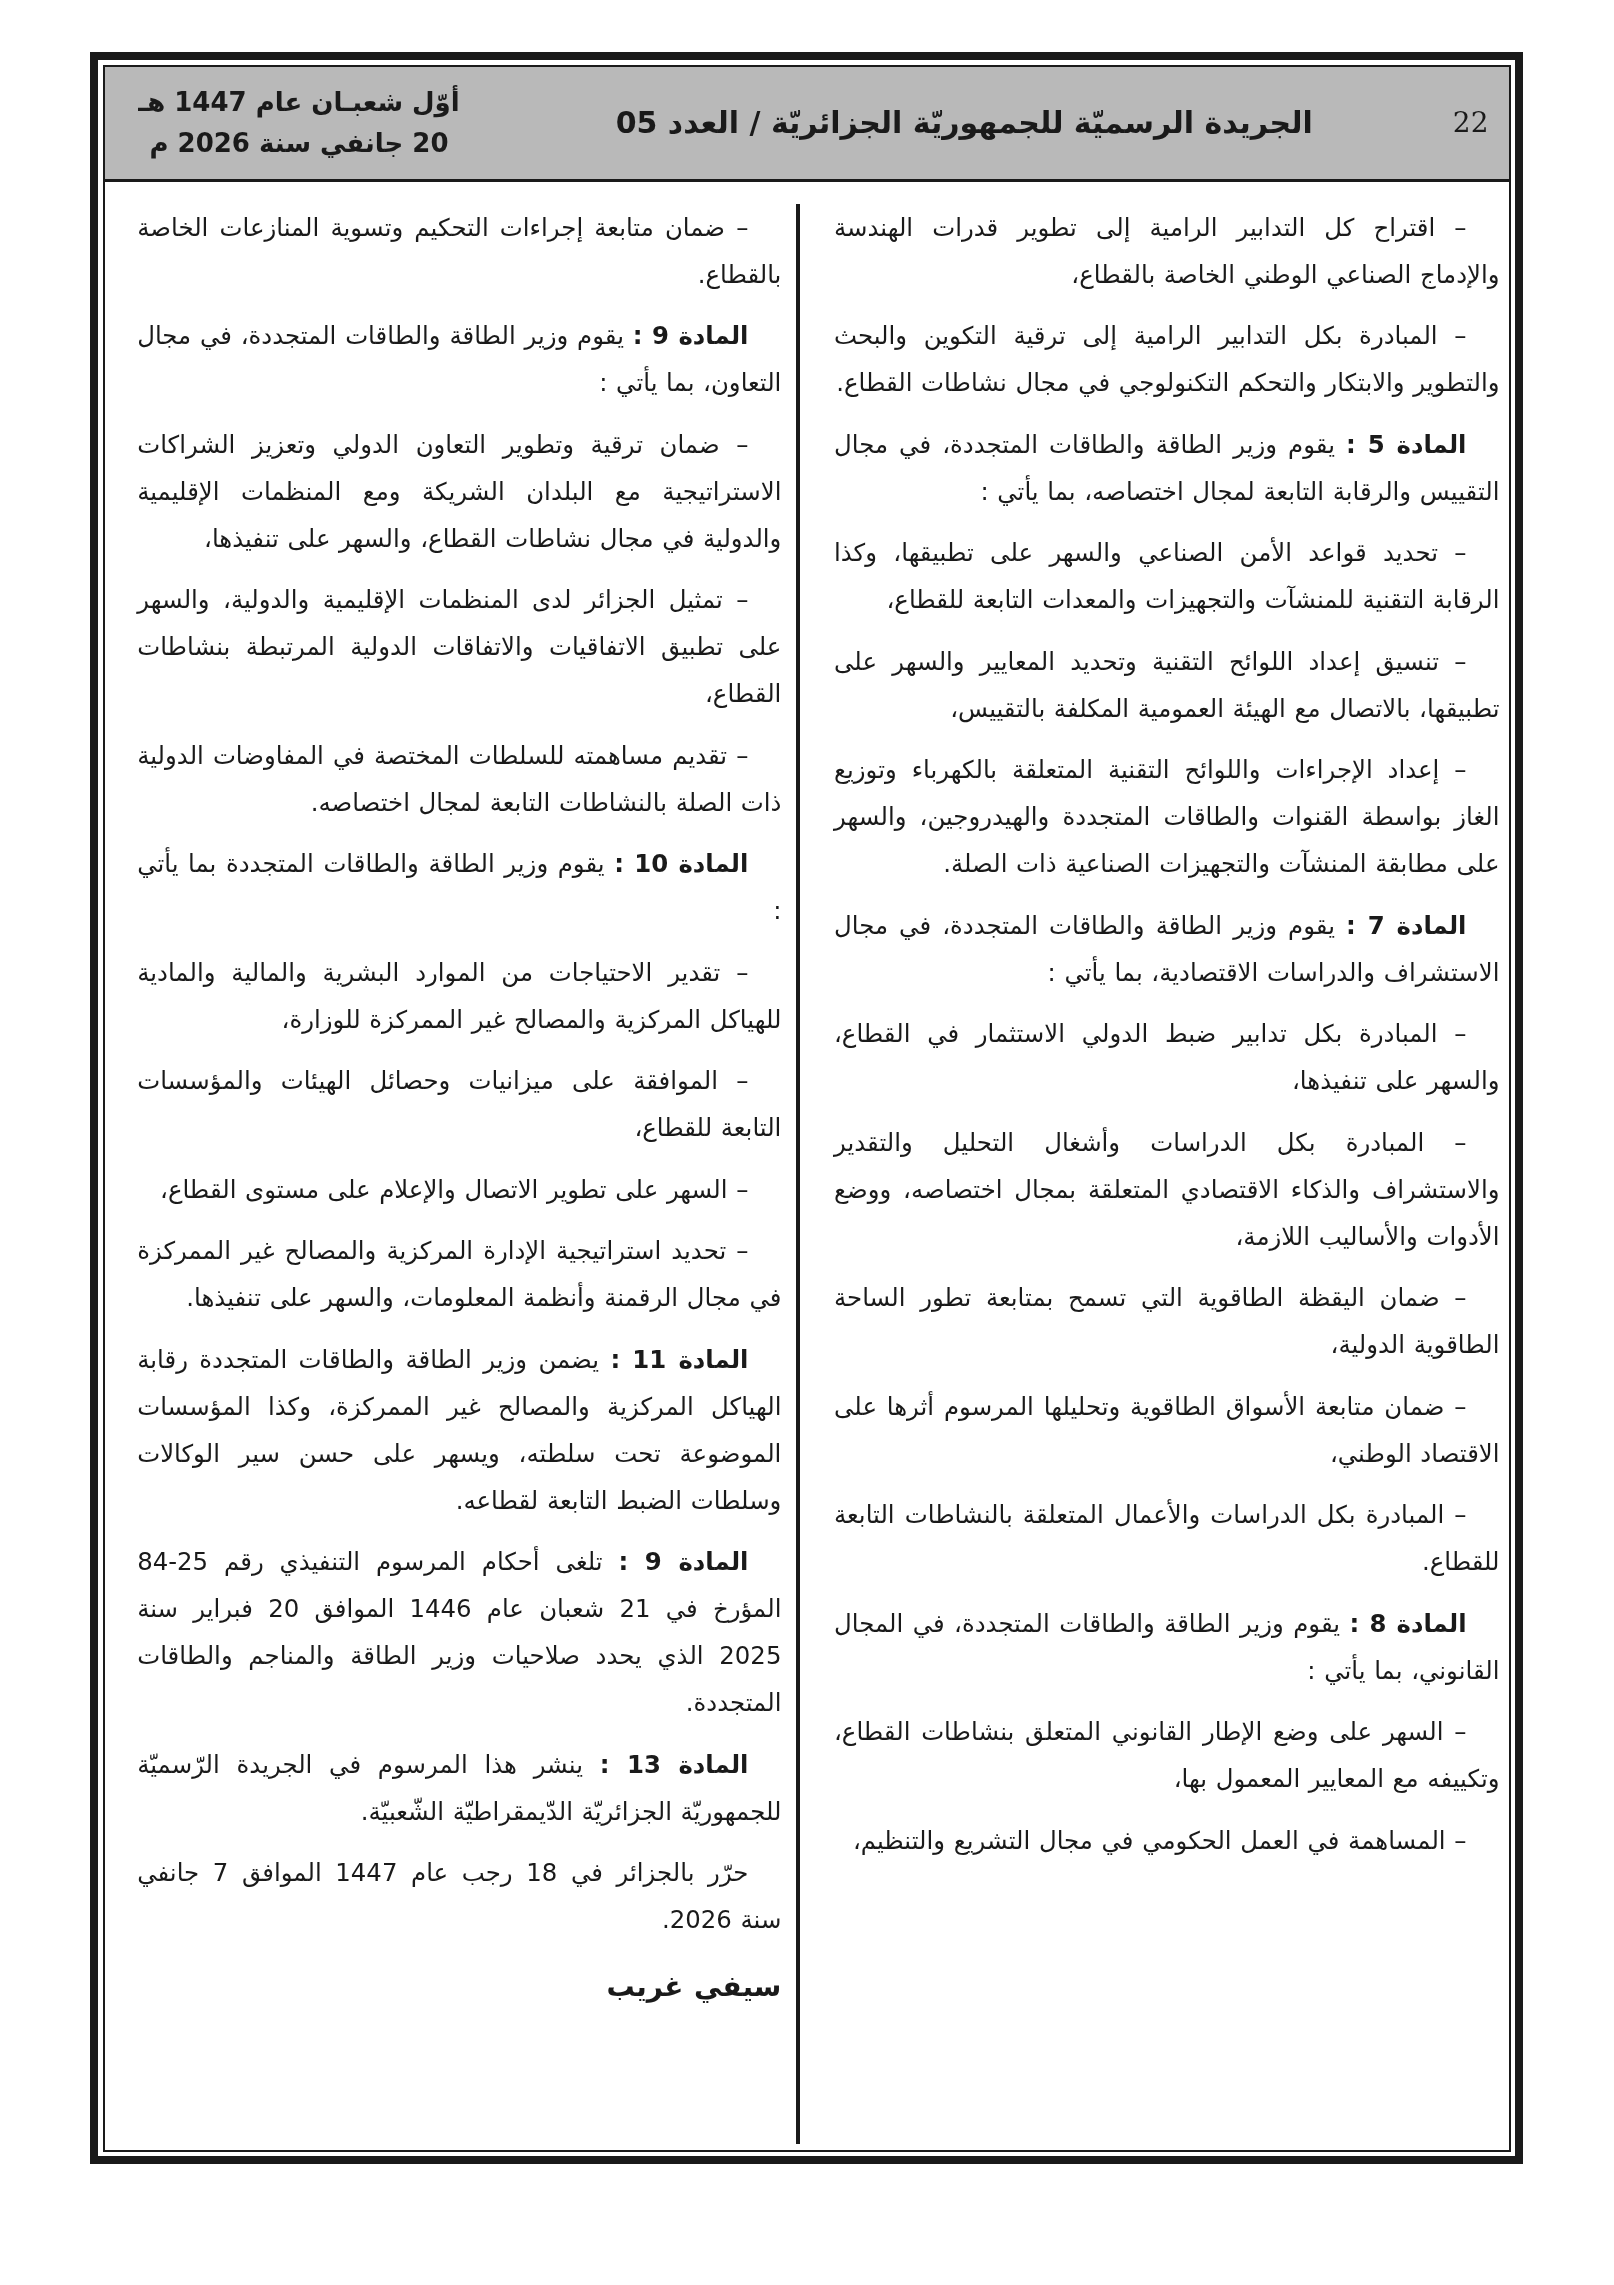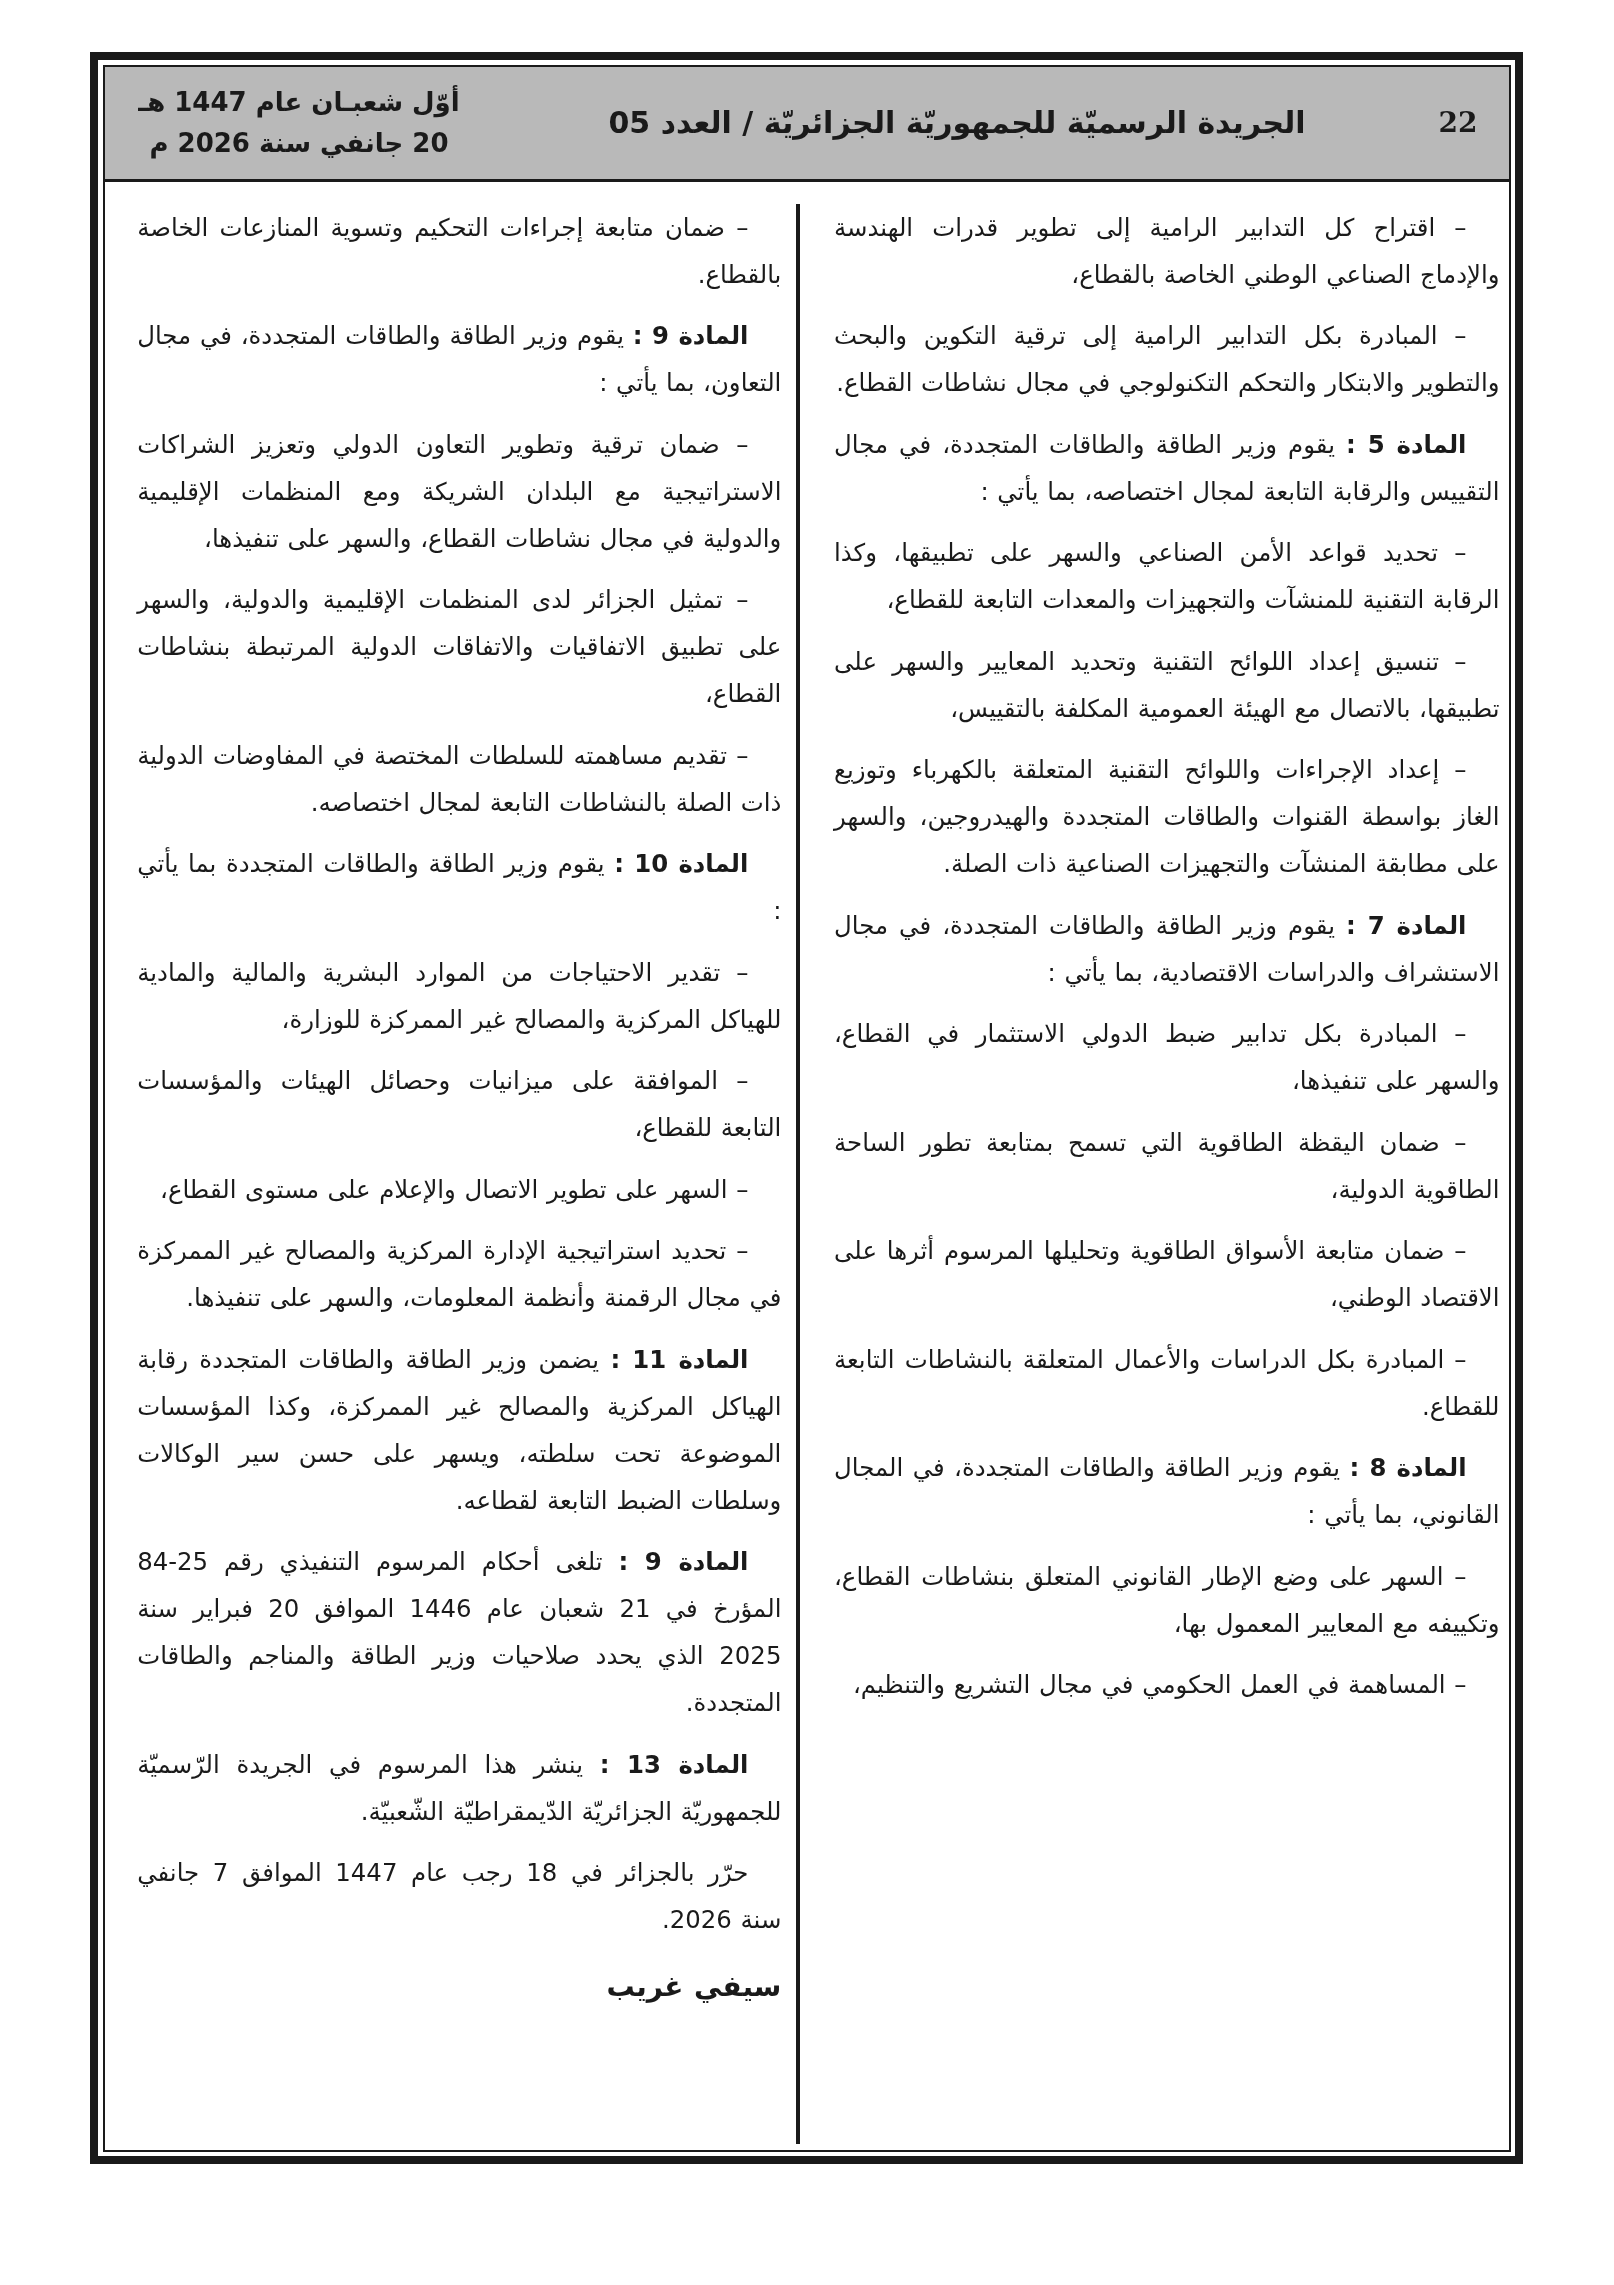--- a/index.html
+++ b/index.html
@@ -34,24 +34,24 @@
   .band {
     height: 112px;
     flex: 0 0 auto;
     background: #b9b9b9;
     border-bottom: 3.6px solid #1a1a1a;
     display: flex;
     align-items: center;
   }
   .band-pagenum {
     flex: 0 0 auto;
-    padding: 0 31px 0 18px;
+    padding: 0 20px 0 18px;
     font-family: "DejaVu Serif", serif;
     font-size: 28px;
-    font-weight: 700;
+    font-weight: 400;
   }
   .band-title {
     flex: 1 1 auto;
     text-align: center;
     font-size: 30px;
     font-weight: 700;
     letter-spacing: 0.5px;
   }
   .band-dates {
     flex: 0 0 389px;
@@ -123,20 +123,21 @@
       <main class="content" dir="rtl">
         <section class="col col-right" id="col-right">
             <p class="para item" dir="rtl">– اقتراح كل التدابير الرامية إلى تطوير قدرات الهندسة والإدماج الصناعي الوطني الخاصة بالقطاع،</p>
             <p class="para item" dir="rtl">– المبادرة بكل التدابير الرامية إلى ترقية التكوين والبحث والتطوير والابتكار والتحكم التكنولوجي في مجال نشاطات القطاع.</p>
             <p class="para article" dir="rtl"><b class="art-label">المادة 5 :</b> يقوم وزير الطاقة والطاقات المتجددة، في مجال التقييس والرقابة التابعة لمجال اختصاصه، بما يأتي :</p>
             <p class="para item" dir="rtl">– تحديد قواعد الأمن الصناعي والسهر على تطبيقها، وكذا الرقابة التقنية للمنشآت والتجهيزات والمعدات التابعة للقطاع،</p>
             <p class="para item" dir="rtl">– تنسيق إعداد اللوائح التقنية وتحديد المعايير والسهر على تطبيقها، بالاتصال مع الهيئة العمومية المكلفة بالتقييس،</p>
             <p class="para item" dir="rtl">– إعداد الإجراءات واللوائح التقنية المتعلقة بالكهرباء وتوزيع الغاز بواسطة القنوات والطاقات المتجددة والهيدروجين، والسهر على مطابقة المنشآت والتجهيزات الصناعية ذات الصلة.</p>
             <p class="para article" dir="rtl"><b class="art-label">المادة 7 :</b> يقوم وزير الطاقة والطاقات المتجددة، في مجال الاستشراف والدراسات الاقتصادية، بما يأتي :</p>
             <p class="para item" dir="rtl">– المبادرة بكل تدابير ضبط الدولي الاستثمار في القطاع، والسهر على تنفيذها،</p>
+            <p class="para item" dir="rtl">– المبادرة بكل الدراسات وأشغال التحليل والتقدير والاستشراف والذكاء الاقتصادي المتعلقة بمجال اختصاصه، ووضع الأدوات والأساليب اللازمة،</p>
             <p class="para item" dir="rtl">– ضمان اليقظة الطاقوية التي تسمح بمتابعة تطور الساحة الطاقوية الدولية،</p>
             <p class="para item" dir="rtl">– ضمان متابعة الأسواق الطاقوية وتحليلها المرسوم أثرها على الاقتصاد الوطني،</p>
             <p class="para item" dir="rtl">– المبادرة بكل الدراسات والأعمال المتعلقة بالنشاطات التابعة للقطاع.</p>
             <p class="para article" dir="rtl"><b class="art-label">المادة 8 :</b> يقوم وزير الطاقة والطاقات المتجددة، في المجال القانوني، بما يأتي :</p>
             <p class="para item" dir="rtl">– السهر على وضع الإطار القانوني المتعلق بنشاطات القطاع، وتكييفه مع المعايير المعمول بها،</p>
             <p class="para item" dir="rtl">– المساهمة في العمل الحكومي في مجال التشريع والتنظيم،</p>
           </section>
         <div class="divider"></div>
         <section class="col col-left" id="col-left">
             <p class="para item" dir="rtl">– ضمان متابعة إجراءات التحكيم وتسوية المنازعات الخاصة بالقطاع.</p>

